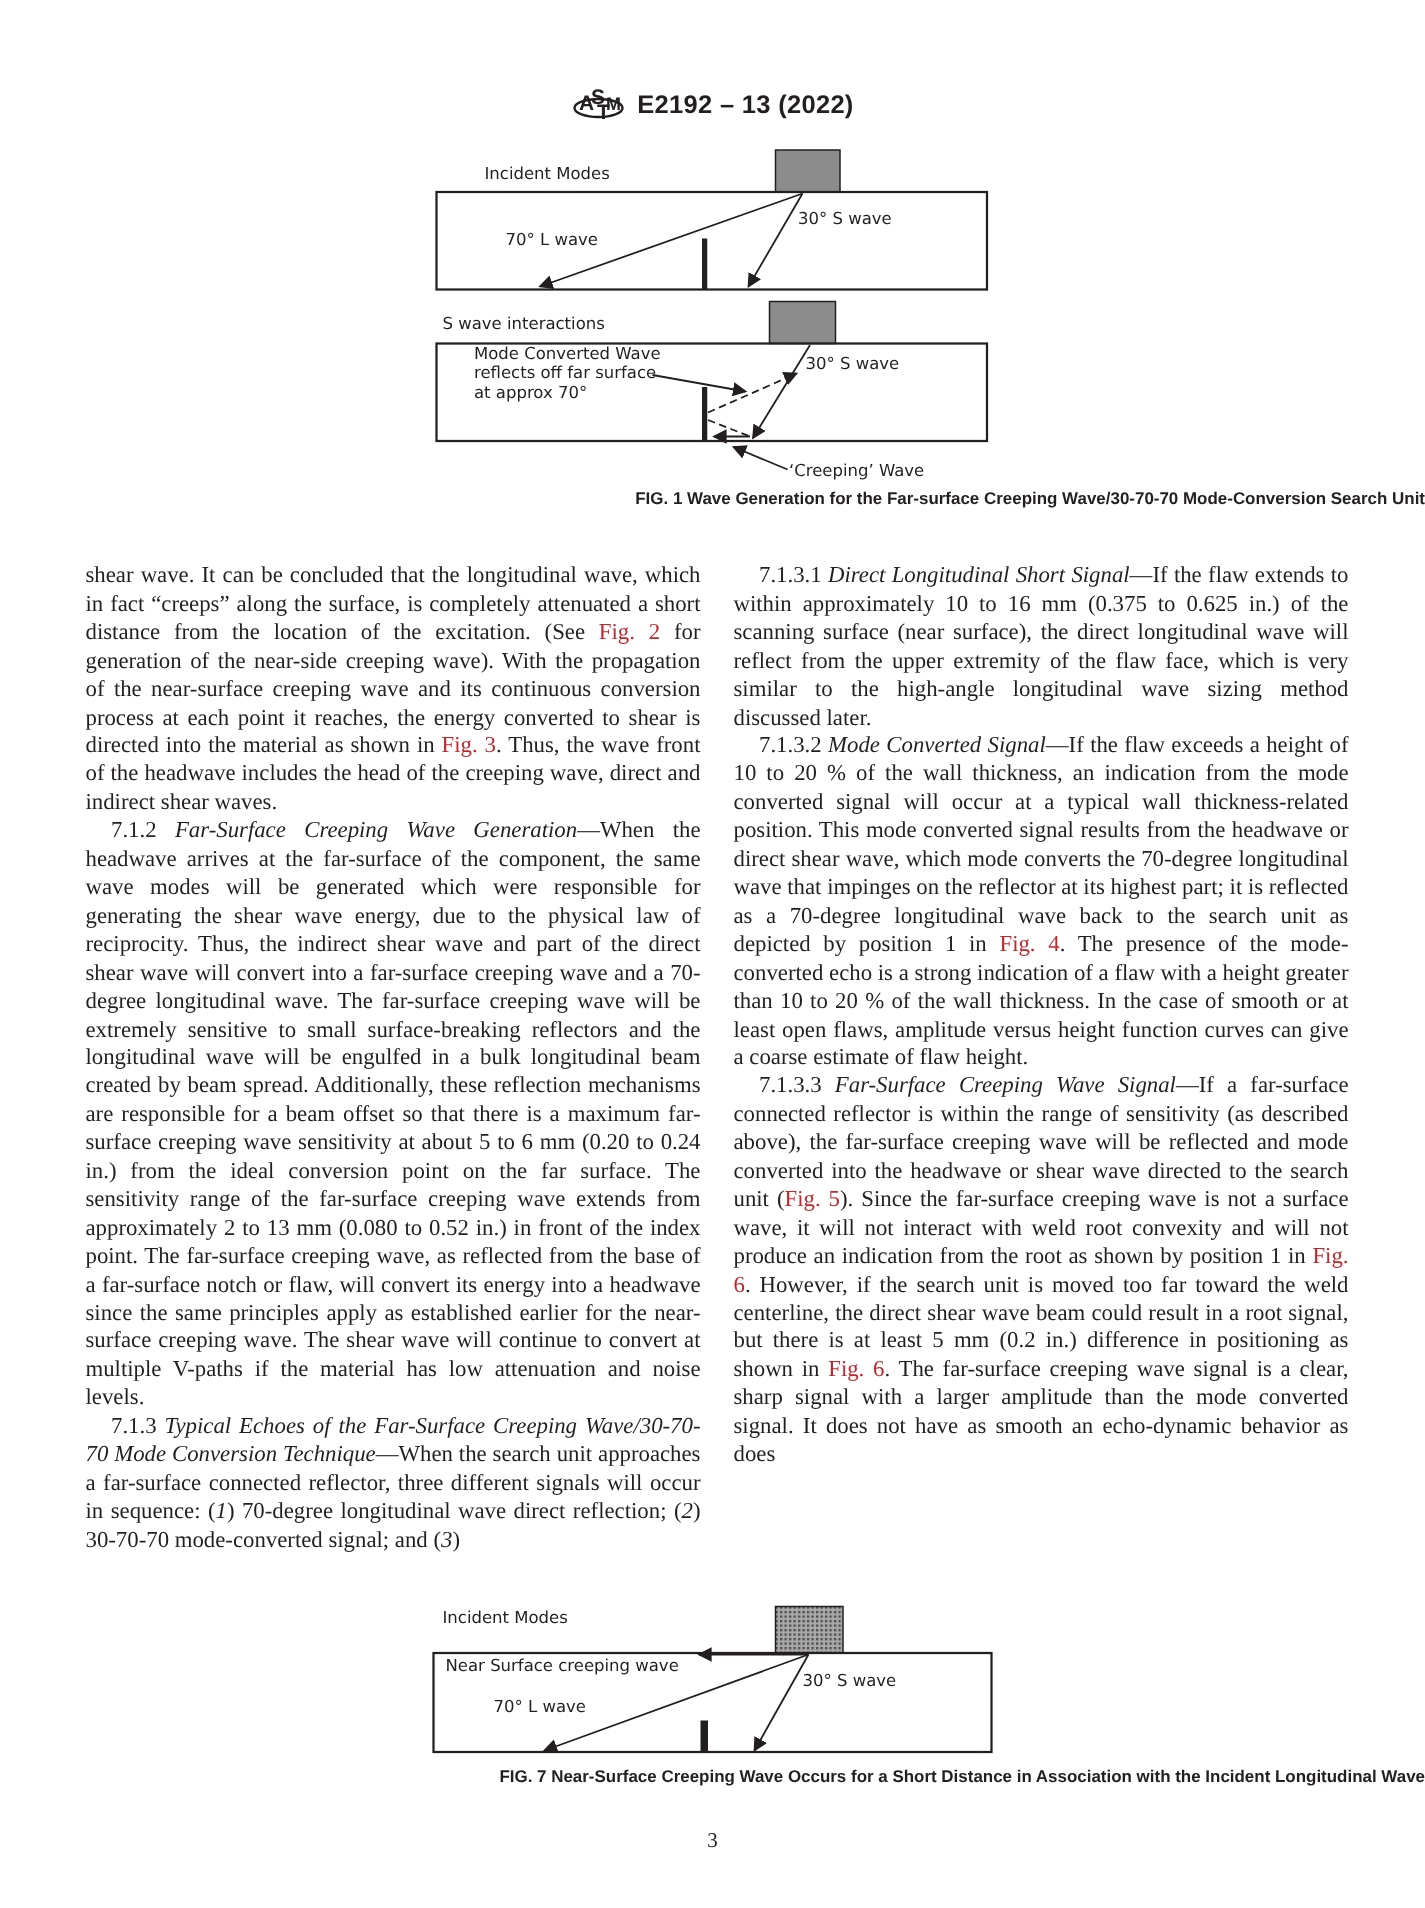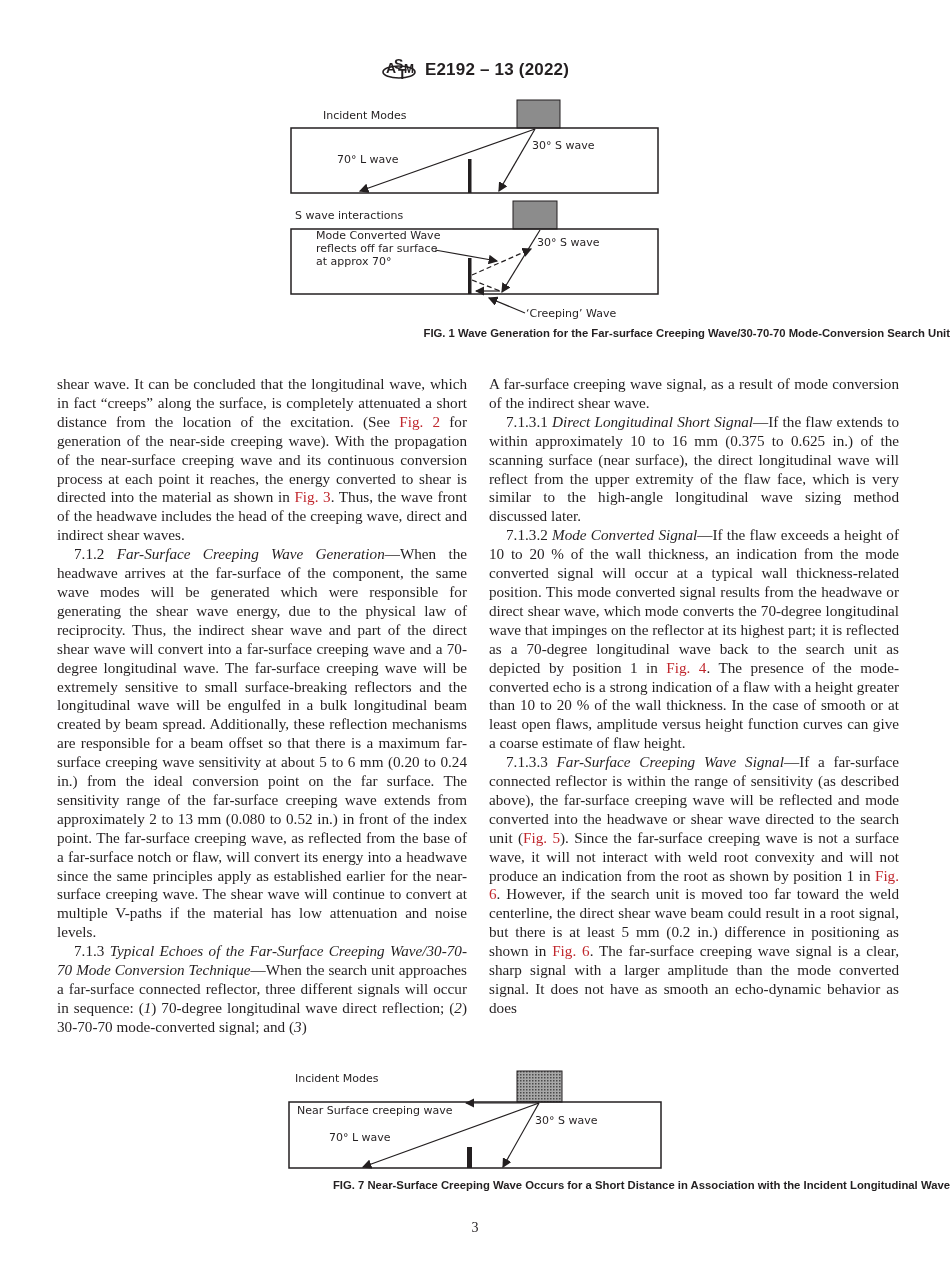--- a/index.html
+++ b/index.html
@@ -75,21 +75,20 @@
 </div>
 <div class="caption" style="top:327px;">FIG. 1 Wave Generation for the Far-surface Creeping Wave/30-70-70 Mode-Conversion Search Unit</div>
 
 <div class="col" style="left:57px; top:375px;">
   <p><span>shear wave. It can be concluded that the longitudinal wave, which in fact “creeps” along the surface, is completely attenuated a short distance from the location of the excitation. (See </span><span class="link">Fig. 2</span><span> for generation of the near-side creeping wave). With the propagation of the near-surface creeping wave and its continuous conversion process at each point it reaches, the energy converted to shear is directed into the material as shown in </span><span class="link">Fig. 3</span><span>. Thus, the wave front of the headwave includes the head of the creeping wave, direct and indirect shear waves.</span></p>
   <p class="ind"><span>7.1.2 </span><em>Far-Surface Creeping Wave Generation</em><span>—When the headwave arrives at the far-surface of the component, the same wave modes will be generated which were responsible for generating the shear wave energy, due to the physical law of reciprocity. Thus, the indirect shear wave and part of the direct shear wave will convert into a far-surface creeping wave and a 70-degree longitudinal wave. The far-surface creeping wave will be extremely sensitive to small surface-breaking reflectors and the longitudinal wave will be engulfed in a bulk longitudinal beam created by beam spread. Additionally, these reflection mechanisms are responsible for a beam offset so that there is a maximum far-surface creeping wave sensitivity at about 5 to 6 mm (0.20 to 0.24 in.) from the ideal conversion point on the far surface. The sensitivity range of the far-surface creeping wave extends from approximately 2 to 13 mm (0.080 to 0.52 in.) in front of the index point. The far-surface creeping wave, as reflected from the base of a far-surface notch or flaw, will convert its energy into a headwave since the same principles apply as established earlier for the near-surface creeping wave. The shear wave will continue to convert at multiple V-paths if the material has low attenuation and noise levels.</span></p>
   <p class="ind"><span>7.1.3 </span><em>Typical Echoes of the Far-Surface Creeping Wave/30-70-70 Mode Conversion Technique</em><span>—When the search unit approaches a far-surface connected reflector, three different signals will occur in sequence: (</span><em>1</em><span>) 70-degree longitudinal wave direct reflection; (</span><em>2</em><span>) 30-70-70 mode-converted signal; and (</span><em>3</em><span>)</span></p>
 </div>
 
 <div class="col" style="left:489px; top:375px;">
-  <p>A far-surface creeping wave signal, as a result of mode conversion of the indirect shear wave.</p>
   <p class="ind"><span>7.1.3.1 </span><em>Direct Longitudinal Short Signal</em><span>—If the flaw extends to within approximately 10 to 16 mm (0.375 to 0.625 in.) of the scanning surface (near surface), the direct longitudinal wave will reflect from the upper extremity of the flaw face, which is very similar to the high-angle longitudinal wave sizing method discussed later.</span></p>
   <p class="ind"><span>7.1.3.2 </span><em>Mode Converted Signal</em><span>—If the flaw exceeds a height of 10 to 20 % of the wall thickness, an indication from the mode converted signal will occur at a typical wall thickness-related position. This mode converted signal results from the headwave or direct shear wave, which mode converts the 70-degree longitudinal wave that impinges on the reflector at its highest part; it is reflected as a 70-degree longitudinal wave back to the search unit as depicted by position 1 in </span><span class="link">Fig. 4</span><span>. The presence of the mode-converted echo is a strong indication of a flaw with a height greater than 10 to 20 % of the wall thickness. In the case of smooth or at least open flaws, amplitude versus height function curves can give a coarse estimate of flaw height.</span></p>
   <p class="ind"><span>7.1.3.3 </span><em>Far-Surface Creeping Wave Signal</em><span>—If a far-surface connected reflector is within the range of sensitivity (as described above), the far-surface creeping wave will be reflected and mode converted into the headwave or shear wave directed to the search unit (</span><span class="link">Fig. 5</span><span>). Since the far-surface creeping wave is not a surface wave, it will not interact with weld root convexity and will not produce an indication from the root as shown by position 1 in </span><span class="link">Fig. 6</span><span>. However, if the search unit is moved too far toward the weld centerline, the direct shear wave beam could result in a root signal, but there is at least 5 mm (0.2 in.) difference in positioning as shown in </span><span class="link">Fig. 6</span><span>. The far-surface creeping wave signal is a clear, sharp signal with a larger amplitude than the mode converted signal. It does not have as smooth an echo-dynamic behavior as does</span></p>
 </div>
 
 <div class="fig" style="left:283px; top:1062px; width:385px; height:112px;">
   <svg width="385" height="112" viewBox="0 0 385 112">
     <defs>
       <marker id="ah2" markerWidth="8" markerHeight="8" refX="7" refY="4" orient="auto">
         <path d="M0,0 L8,4 L0,8 Z" fill="#231f20"></path>

